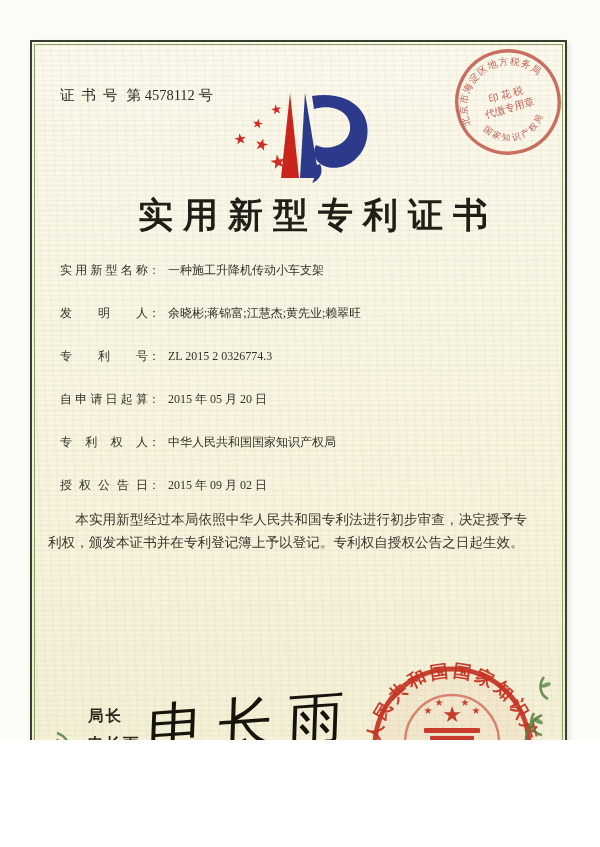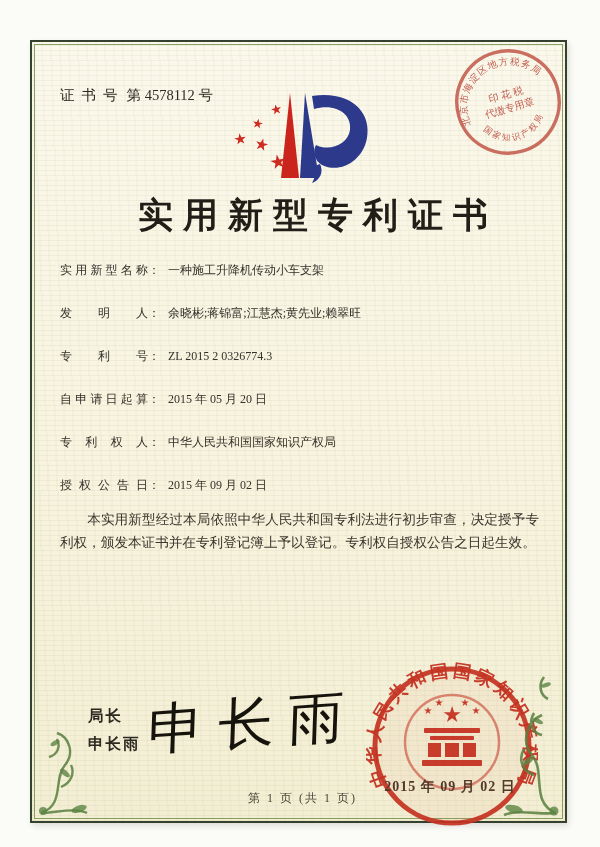--- a/index.html
+++ b/index.html
@@ -1,17 +1,17 @@
 <!DOCTYPE html>
 <html><head>
 <meta charset="utf-8">
 <style>
   html,body{margin:0;padding:0;}
   .photo{
-    position:relative;width:600px;height:847px;background:#fbfbf8;overflow:hidden;
+    position:relative;width:600px;height:740px;background:#fbfbf8;overflow:hidden;
     font-family:"Liberation Serif","DejaVu Serif",serif;
   }
   .paper{
     position:absolute;left:30px;top:40px;width:533px;height:779px;
     background:linear-gradient(180deg,#fbf8ec 0%,#f8f4e0 50%,#f3eed3 100%);
     border:2px solid #35412d;
     box-shadow:2px 3px 6px rgba(0,0,0,0.12);
   }
   .paper-inner-line{position:absolute;inset:2px;border:1px solid #87a062;pointer-events:none;}
   .paper-texture{
@@ -26,21 +26,21 @@
   .logo{position:absolute;left:188px;top:46px;width:160px;height:100px;}
   .title{
     position:absolute;left:0;right:0;top:150px;text-align:center;
     font-size:35px;font-weight:700;letter-spacing:10px;color:#211d17;margin-left:39px;
   }
   .fields{position:absolute;left:28px;top:216px;width:482px;font-size:12px;color:#34302a;}
   .frow{margin-bottom:18px;line-height:25px;white-space:nowrap;}
   .flabel{display:inline-block;width:88px;text-align:justify;text-align-last:justify;vertical-align:top;}
   .fcolon{margin-right:8px;}
   .paras{
-    position:absolute;left:28px;top:467px;width:479px;
+    position:absolute;left:16px;top:467px;width:479px;
     font-size:13.6px;line-height:22.6px;color:#3a352d;text-align:justify;
   }
   .paras p{margin:0;text-indent:2em;}
   .signer{position:absolute;left:56px;top:660px;font-size:15.5px;line-height:28px;font-weight:600;color:#2d2920;letter-spacing:2px;}
   .signature{
     position:absolute;left:116px;top:644px;font-size:56px;color:#15130c;
     font-family:"DejaVu Sans",sans-serif;letter-spacing:14px;white-space:nowrap;
     transform:rotate(-4deg) skewX(-6deg);
   }
   .seal{position:absolute;left:334px;top:618px;width:172px;height:172px;}

